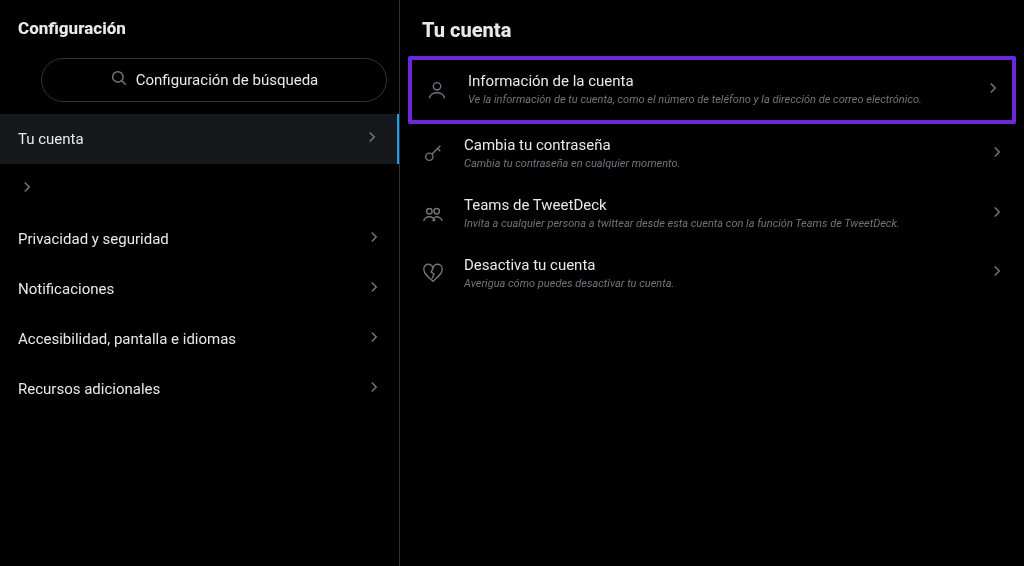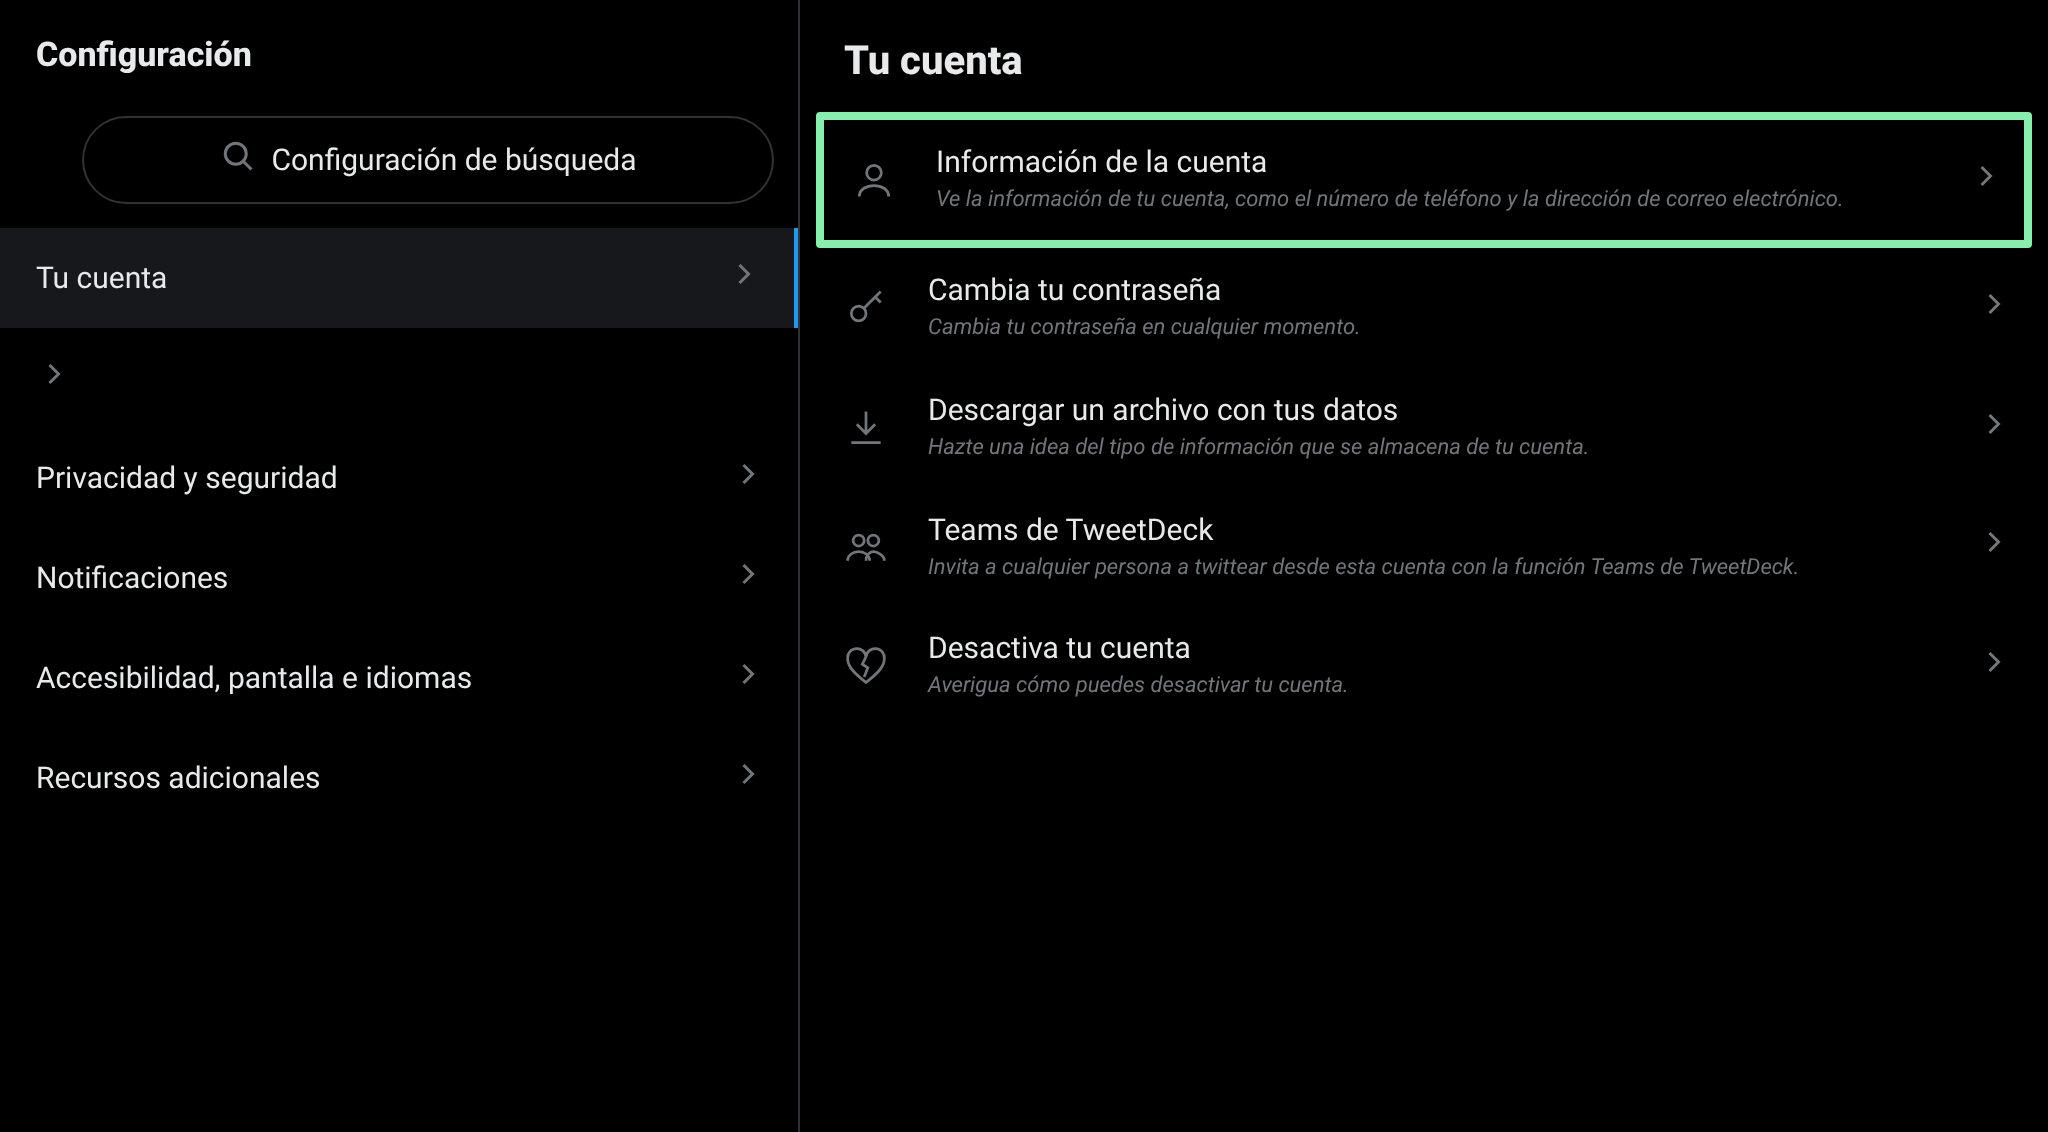--- a/index.html
+++ b/index.html
@@ -84,21 +84,21 @@
       flex-direction: column;
     }
     .option {
       display: flex;
       align-items: center;
       padding: 12px 18px 12px 22px;
       gap: 20px;
       cursor: pointer;
     }
     .option.highlighted {
-      border: 4px solid #86efac;
+      border: 4px solid #6d28d9;
       border-radius: 2px;
       margin: 0 8px;
       padding: 12px 10px 12px 14px;
     }
     .option-icon {
       width: 22px;
       height: 22px;
       display: flex;
       align-items: center;
       justify-content: center;
@@ -208,34 +208,20 @@
       </span>
       <div class="option-body">
         <div class="option-title">Cambia tu contraseña</div>
         <div class="option-sub">Cambia tu contraseña en cualquier momento.</div>
       </div>
       <span class="option-chevron"><svg viewBox="0 0 24 24" fill="none" stroke-width="2">
             <polyline points="9 6 15 12 9 18"></polyline>
           </svg></span>
     </div>
 
-    <div class="option">
-      <span class="option-icon">
-        <svg viewBox="0 0 24 24">
-            <path d="M12 3 v12 M7 10 l5 5 5-5 M4 20 h16"></path>
-          </svg>
-      </span>
-      <div class="option-body">
-        <div class="option-title">Descargar un archivo con tus datos</div>
-        <div class="option-sub">Hazte una idea del tipo de información que se almacena de tu cuenta.</div>
-      </div>
-      <span class="option-chevron"><svg viewBox="0 0 24 24" fill="none" stroke-width="2">
-            <polyline points="9 6 15 12 9 18"></polyline>
-          </svg></span>
-    </div>
 
     <div class="option">
       <span class="option-icon">
         <svg viewBox="0 0 24 24">
             <circle cx="8" cy="9" r="3"></circle>
             <circle cx="16" cy="9" r="3"></circle>
             <path d="M2 20c0-3 3-5 6-5s6 2 6 5 M12 20c0-3 2-5 4-5s6 2 6 5"></path>
           </svg>
       </span>
       <div class="option-body">

